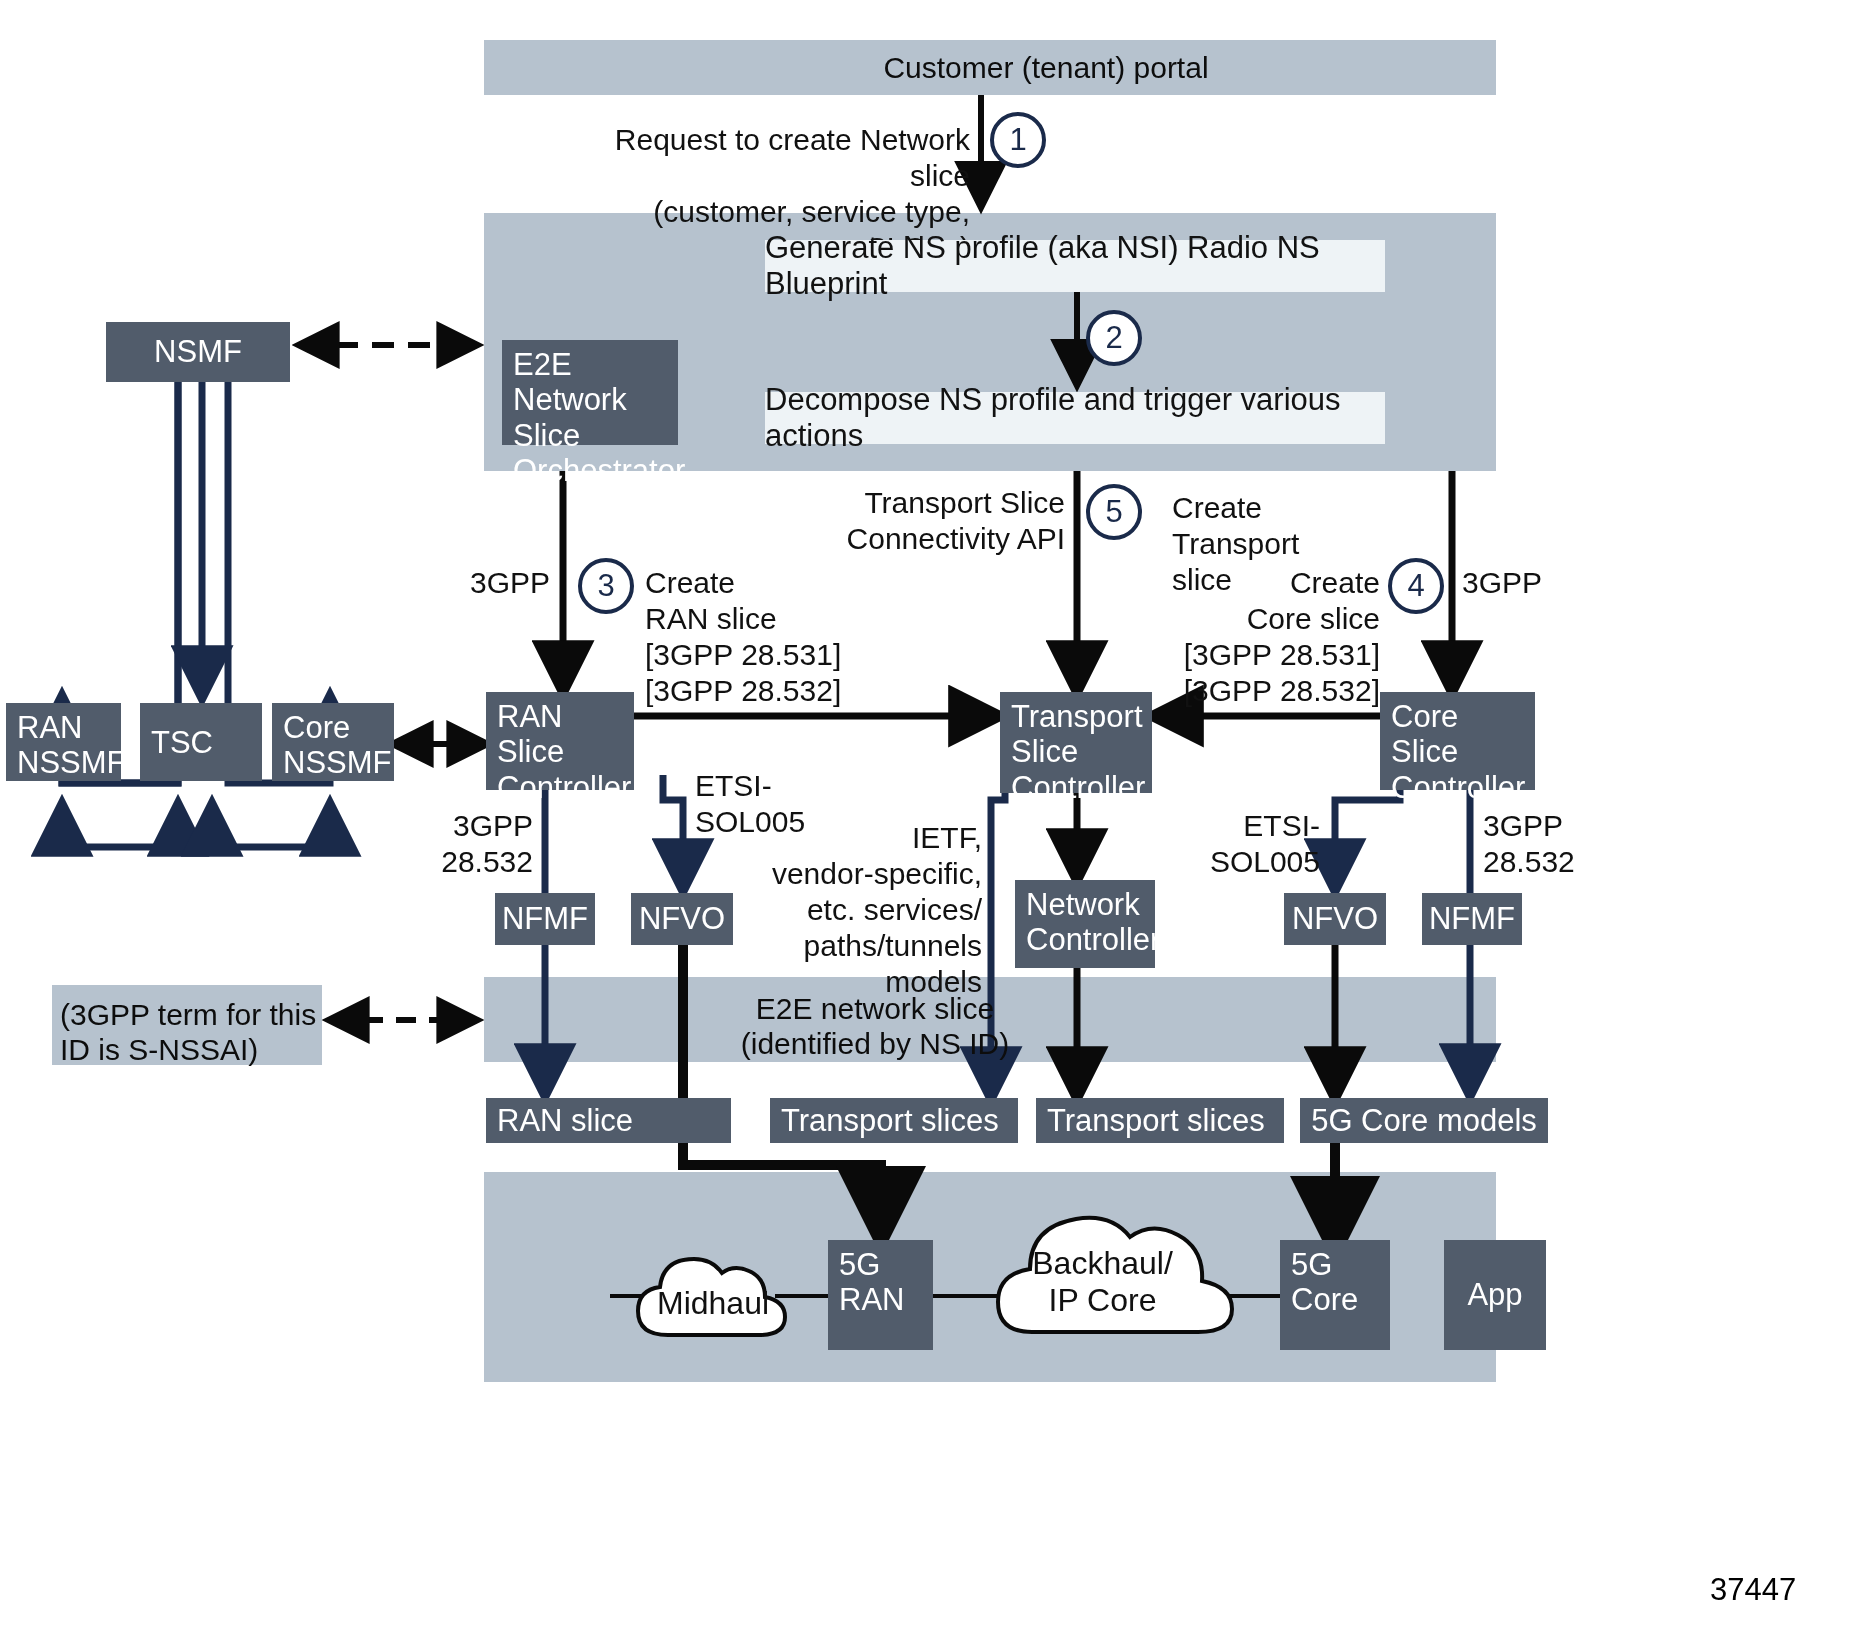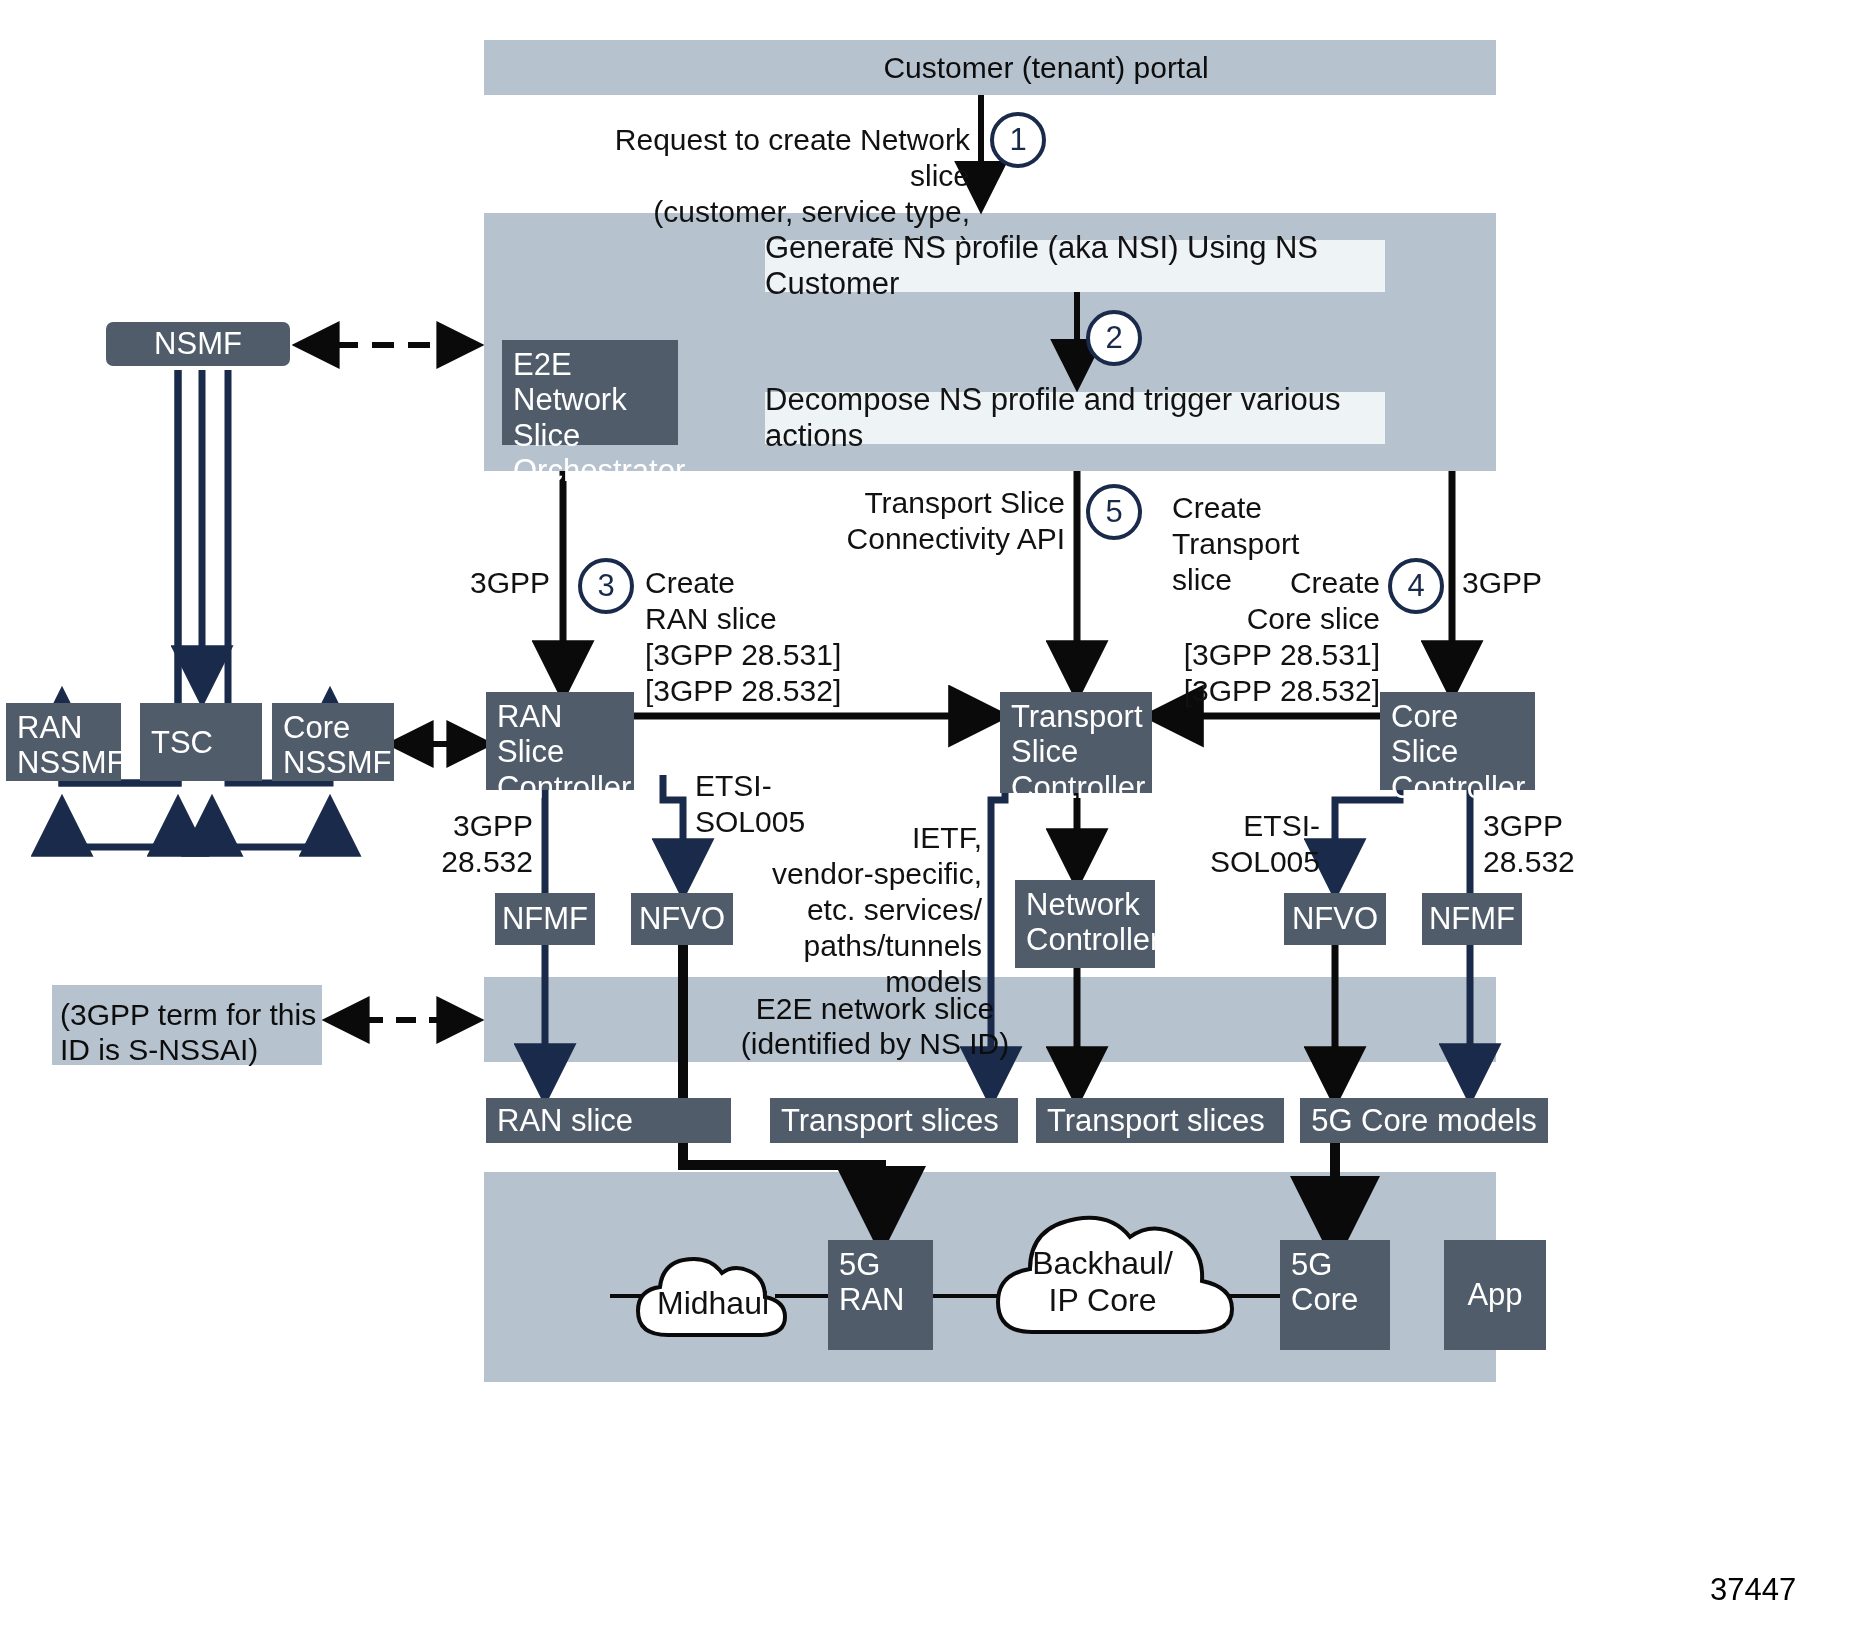--- a/index.html
+++ b/index.html
@@ -198,27 +198,27 @@
 
   <div class="tl r" style="left:560px; top:122px; width:410px;">Request to create Network slice
 (customer, service type, SLO,...)</div>
 
   <div class="stepnum" style="left:990px; top:112px;">1</div>
 
   <div class="dkbox" style="left:502px; top:340px; width:176px; height:105px;">E2E
 Network Slice
 Orchestrator</div>
 
-  <div class="ltbox" style="left:765px; top:240px; width:620px; height:52px;">Generate NS profile (aka NSI) Using NS Customer</div>
+  <div class="ltbox" style="left:765px; top:240px; width:620px; height:52px;">Generate NS profile (aka NSI) Radio NS Blueprint</div>
 
   <div class="stepnum" style="left:1086px; top:310px;">2</div>
 
   <div class="ltbox" style="left:765px; top:392px; width:620px; height:52px;">Decompose NS profile and trigger various actions</div>
 
-  <div class="dkbox ctr" style="left:106px; top:322px; width:184px; height:44px;border-radius:7px;">NSMF</div>
+  <div class="dkbox ctr" style="left:106px; top:322px; width:184px; height:60px;">NSMF</div>
 
   <div class="dkbox" style="left:6px; top:703px; width:115px; height:78px;">RAN
 NSSMF</div>
 
   <div class="dkbox" style="left:140px; top:703px; width:122px; height:78px; padding-top:22px;">TSC</div>
 
   <div class="dkbox" style="left:272px; top:703px; width:122px; height:78px;">Core
 NSSMF</div>
 
   <div class="band-label" style="left:60px; top:997px; width:262px;">(3GPP term for this

